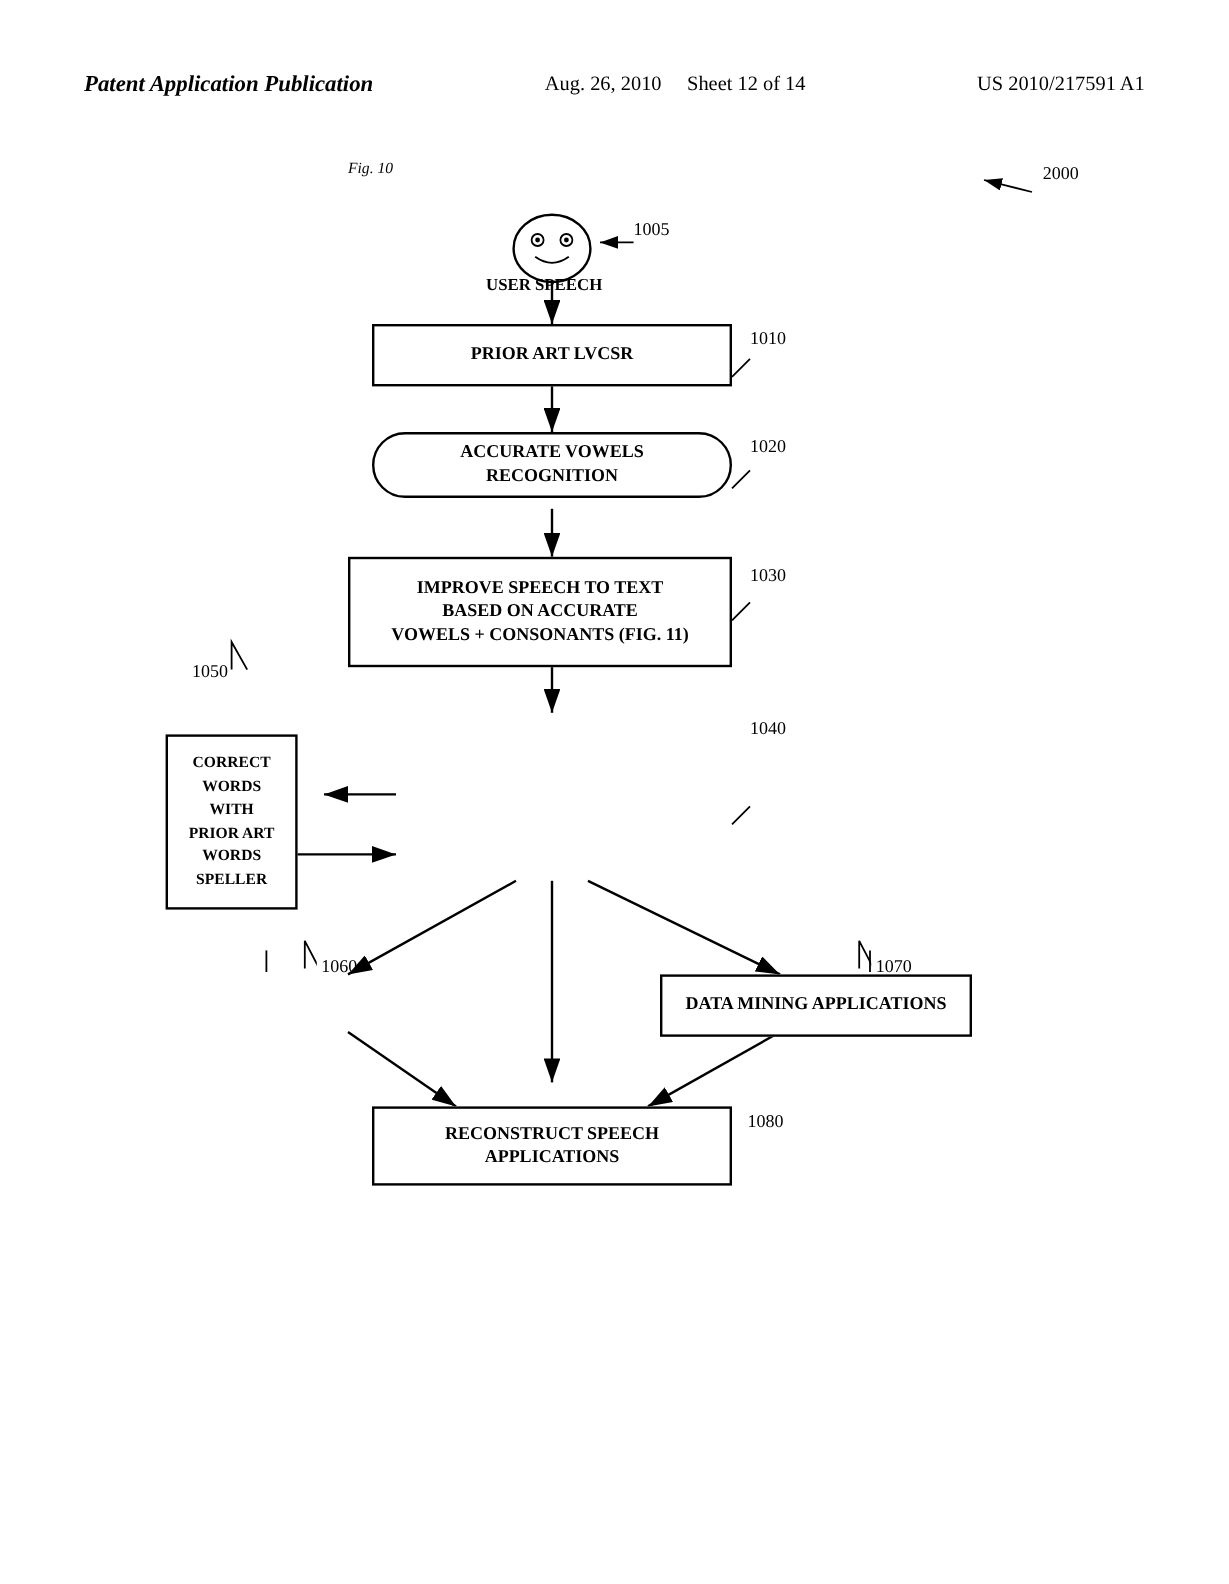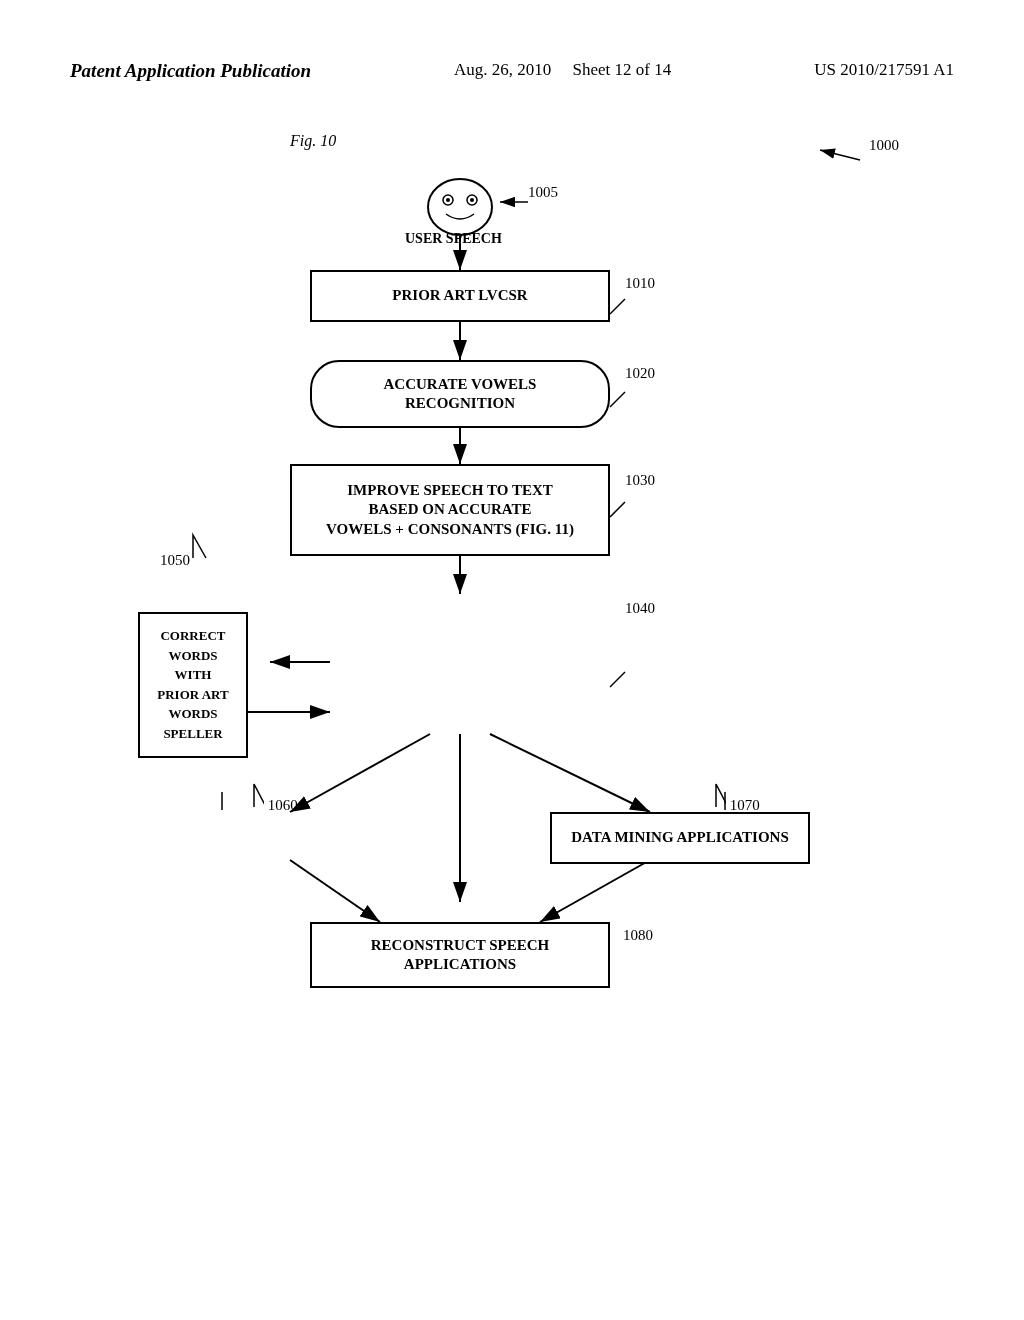--- a/index.html
+++ b/index.html
@@ -51,21 +51,21 @@
       position: relative;
       width: 100%;
       height: 1100px;
     }
 
     
     .fig-label {
       position: absolute;
       top: 10px;
       left: 220px;
-      font-size: 16px;
+      font-size: 13px;
       font-style: italic;
     }
 
     
     .flow-box {
       position: absolute;
       border: 2px solid #000;
       background: #fff;
       display: flex;
       align-items: center;
@@ -176,33 +176,33 @@
 
       <line x1="152" y1="688" x2="152" y2="670" stroke="#000" stroke-width="1.5"></line>
 
       <line x1="655" y1="688" x2="655" y2="670" stroke="#000" stroke-width="1.5"></line>
 
       <line x1="490" y1="835" x2="505" y2="820" stroke="#000" stroke-width="1.5"></line>
     </svg>
 
     <div class="fig-label">Fig. 10</div>
 
-    <div class="ref-label" style="top:15px; right:55px;">1000</div>
+    <div class="ref-label" style="top:15px; right:55px;">2000</div>
 
     <div style="position:absolute; top:108px; left:335px; text-align:center; font-size:14px; font-weight:bold; line-height:1.3;">USER SPEECH</div>
 
     <div class="ref-label" style="top:62px; left:458px;">1005</div>
 
     <div class="flow-box" style="top:148px; left:240px; width:300px; height:52px;">
       <span>PRIOR ART LVCSR</span>
     </div>
 
     <div class="ref-label" style="top:153px; left:555px;">1010</div>
 
-    <div class="flow-box" style="top:238px; left:240px; width:300px; height:68px;border-radius:29px;">
+    <div class="flow-box" style="top:238px; left:240px; width:300px; height:55px;border-radius:29px;">
       <span>ACCURATE VOWELS
 RECOGNITION</span>
     </div>
 
     <div class="ref-label" style="top:243px; left:555px;">1020</div>
 
     <div class="flow-box" style="top:342px; left:220px; width:320px; height:92px;">
       <span style="white-space:pre-line;">IMPROVE SPEECH TO TEXT
 BASED ON ACCURATE
 VOWELS + CONSONANTS (FIG. 11)</span>

